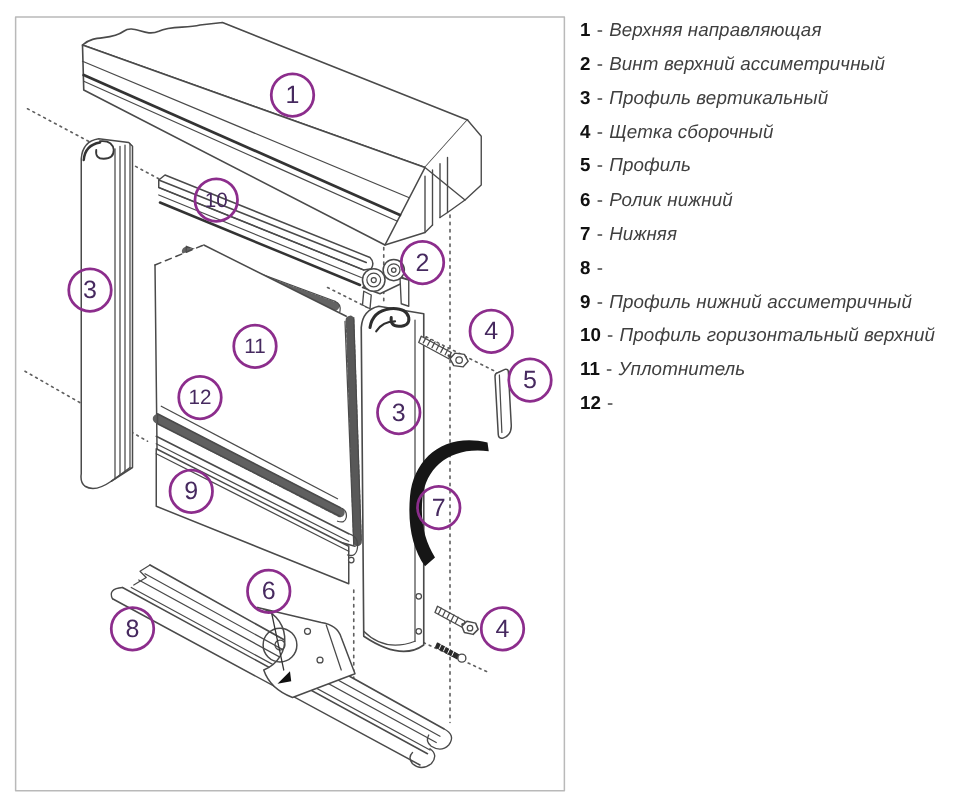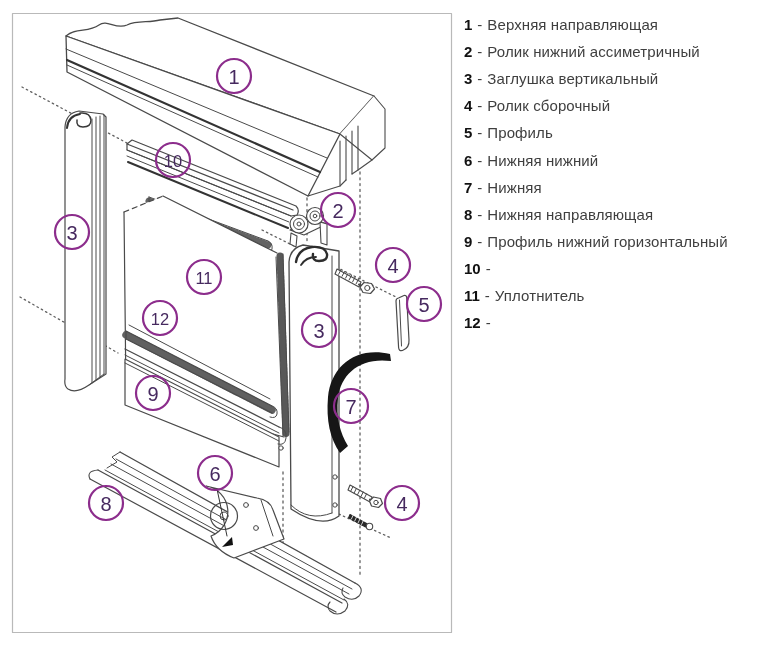--- a/index.html
+++ b/index.html
@@ -9,21 +9,21 @@
   html,body{margin:0;padding:0;background:#ffffff;}
   .stage{
     position:relative;width:777px;height:648px;background:#ffffff;
     font-family:"Liberation Sans",sans-serif;overflow:hidden;
   }
   .drawing-svg{position:absolute;left:0;top:0;}
   .legend{position:absolute;left:464px;top:11px;width:312px;}
   .lrow{height:27.1px;display:flex;align-items:center;font-size:15px;color:var(--legend-text);white-space:nowrap;}
   .lnum{font-weight:bold;color:var(--legend-num);}
   .lsep{margin:0 5px;color:var(--legend-text);}
-  .ltext{letter-spacing:0.1px;}
+  .ltext{letter-spacing:0.1px;font-style:italic;}
 </style>
 </head>
 <body>
 
 <div class="stage">
 
   <svg class="drawing-svg" width="460" height="648" viewBox="0 0 460 648" stroke-linecap="round" stroke-linejoin="round">
 
     <rect x="12.5" y="13.5" width="439" height="619" fill="none" stroke="#b9b9b9" stroke-width="1.2"></rect>
 
@@ -199,60 +199,60 @@
 
   <div class="legend" id="legend">
       <div class="lrow">
         <span class="lnum">1</span>
         <span class="lsep">-</span>
         <span class="ltext">Верхняя направляющая</span>
       </div>
       <div class="lrow">
         <span class="lnum">2</span>
         <span class="lsep">-</span>
-        <span class="ltext">Ролик нижний ассиметричный</span>
+        <span class="ltext">Винт верхний ассиметричный</span>
       </div>
       <div class="lrow">
         <span class="lnum">3</span>
         <span class="lsep">-</span>
-        <span class="ltext">Заглушка вертикальный</span>
+        <span class="ltext">Профиль вертикальный</span>
       </div>
       <div class="lrow">
         <span class="lnum">4</span>
         <span class="lsep">-</span>
-        <span class="ltext">Ролик сборочный</span>
+        <span class="ltext">Щетка сборочный</span>
       </div>
       <div class="lrow">
         <span class="lnum">5</span>
         <span class="lsep">-</span>
         <span class="ltext">Профиль</span>
       </div>
       <div class="lrow">
         <span class="lnum">6</span>
         <span class="lsep">-</span>
-        <span class="ltext">Нижняя нижний</span>
+        <span class="ltext">Ролик нижний</span>
       </div>
       <div class="lrow">
         <span class="lnum">7</span>
         <span class="lsep">-</span>
         <span class="ltext">Нижняя</span>
       </div>
       <div class="lrow">
         <span class="lnum">8</span>
         <span class="lsep">-</span>
-        <span class="ltext">Нижняя направляющая</span>
       </div>
       <div class="lrow">
         <span class="lnum">9</span>
         <span class="lsep">-</span>
-        <span class="ltext">Профиль нижний горизонтальный</span>
+        <span class="ltext">Профиль нижний ассиметричный</span>
       </div>
       <div class="lrow">
         <span class="lnum">10</span>
         <span class="lsep">-</span>
+        <span class="ltext">Профиль горизонтальный верхний</span>
       </div>
       <div class="lrow">
         <span class="lnum">11</span>
         <span class="lsep">-</span>
         <span class="ltext">Уплотнитель</span>
       </div>
       <div class="lrow">
         <span class="lnum">12</span>
         <span class="lsep">-</span>
       </div>

